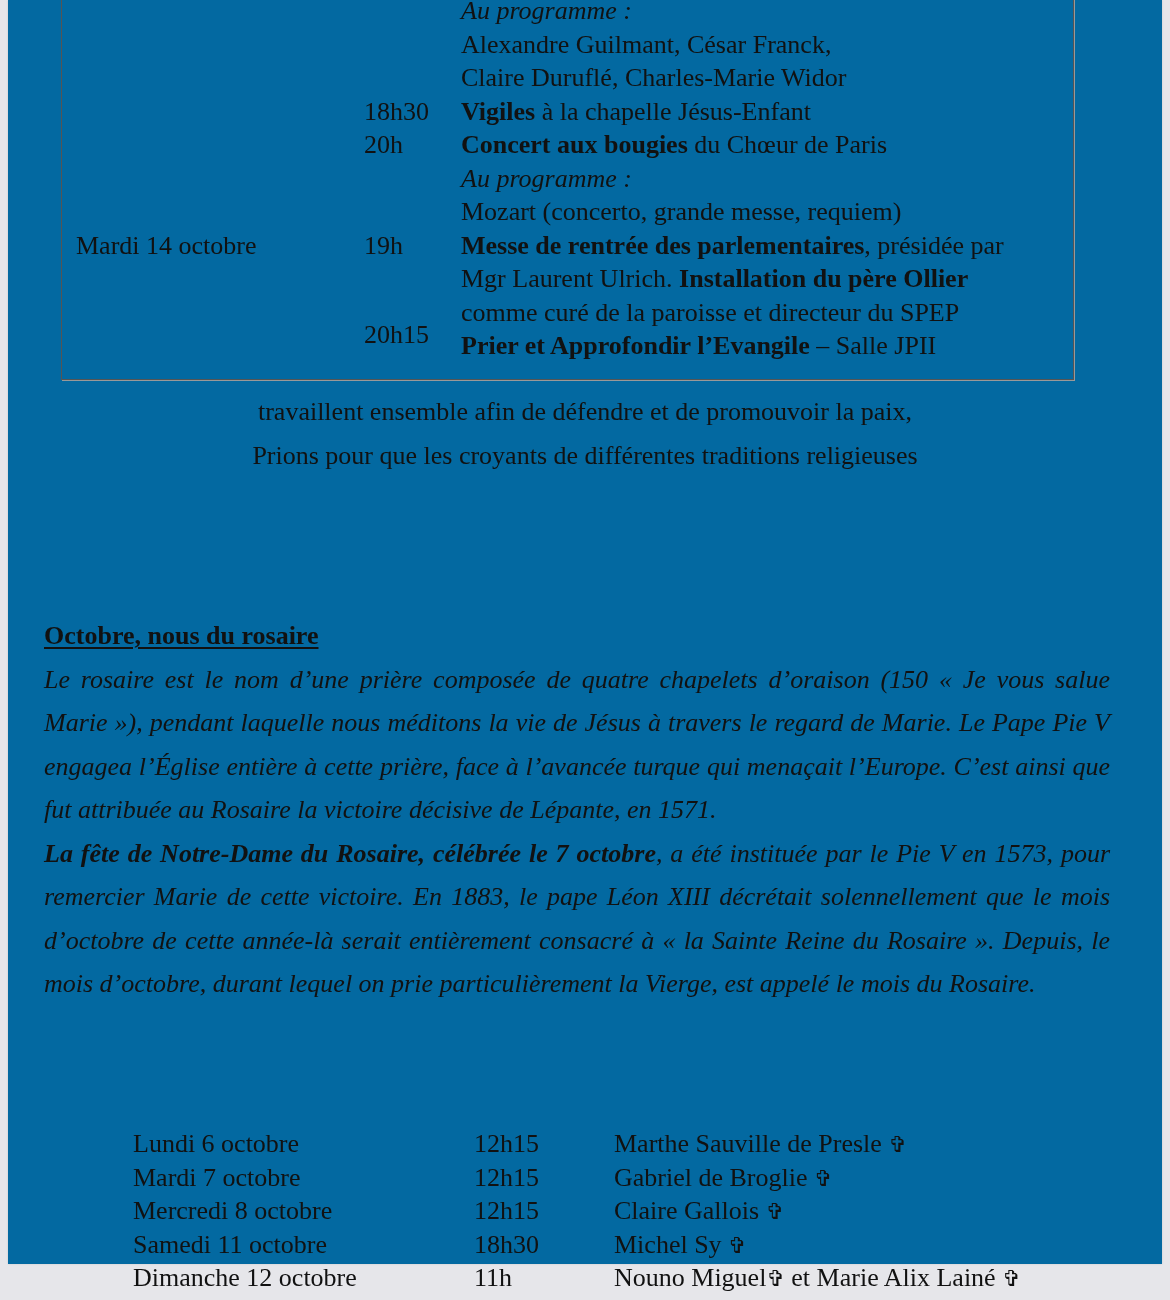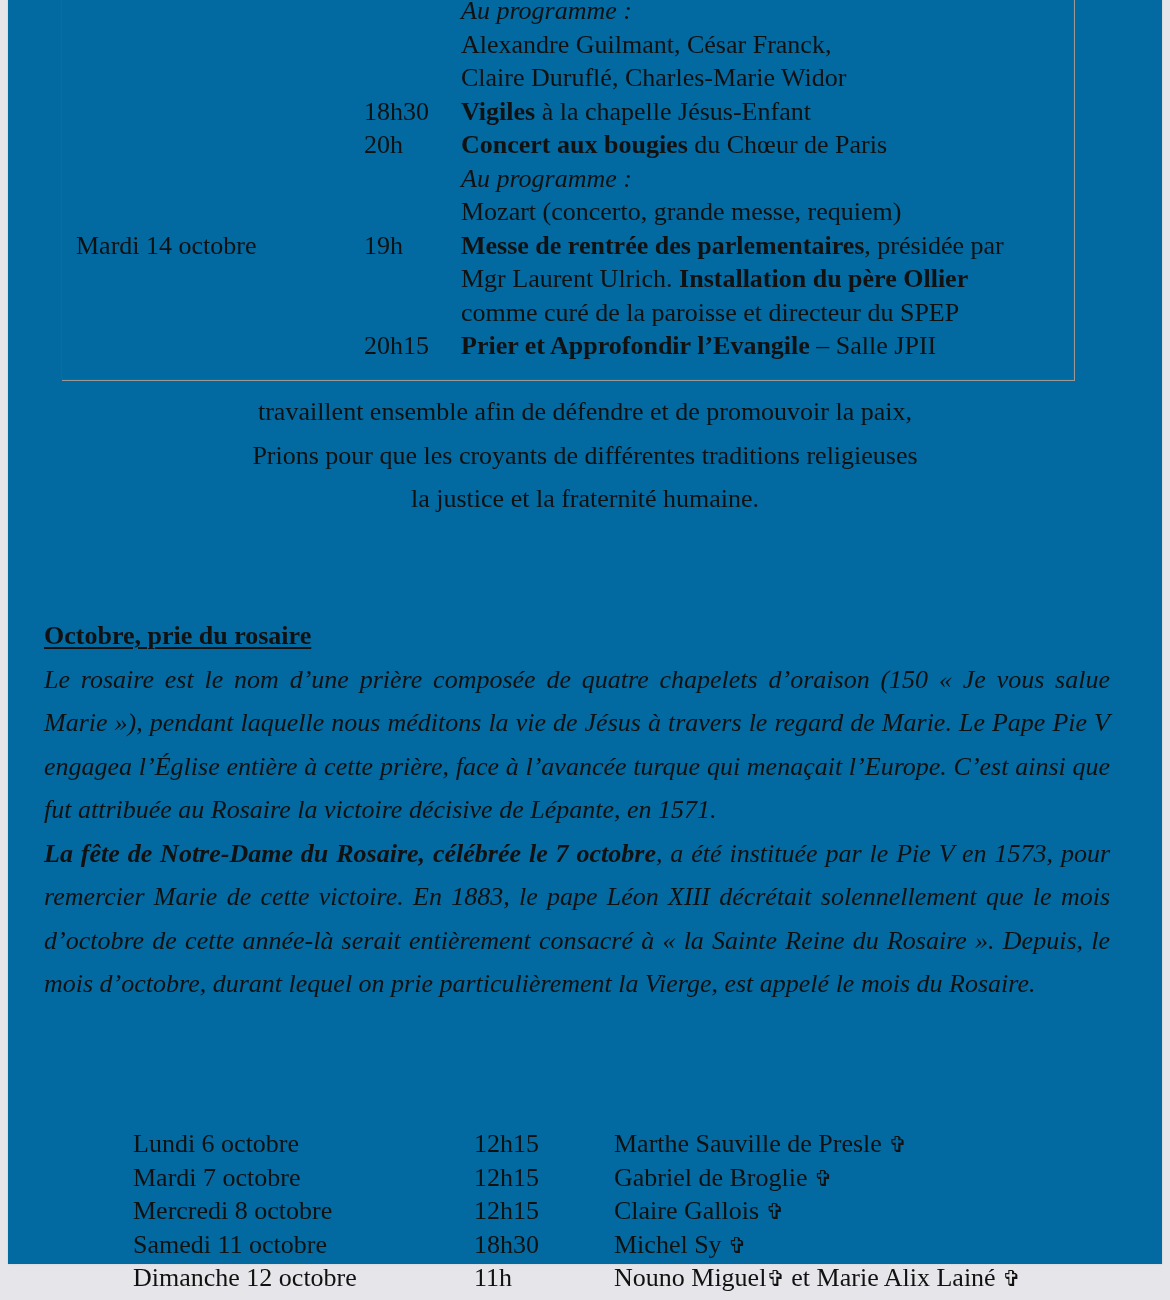--- a/index.html
+++ b/index.html
@@ -57,32 +57,31 @@
       <div class="row c-desc" style="top: 94.5px;"><span class="b">Vigiles</span><span> à la chapelle Jésus-Enfant</span></div>
       <div class="row c-time" style="top: 128px;">20h</div>
       <div class="row c-desc" style="top: 128px;"><span class="b">Concert aux bougies</span><span> du Chœur de Paris</span></div>
       <div class="row c-desc" style="top: 161.5px;"><span class="it">Au programme :</span></div>
       <div class="row c-desc" style="top: 195px;"><span>Mozart (concerto, grande messe, requiem)</span></div>
       <div class="row c-day" style="top: 228.5px;">Mardi 14 octobre</div>
       <div class="row c-time" style="top: 228.5px;">19h</div>
       <div class="row c-desc" style="top: 228.5px;"><span class="b">Messe de rentrée des parlementaires</span><span>, présidée par</span></div>
       <div class="row c-desc" style="top: 262px;"><span>Mgr Laurent Ulrich. </span><span class="b">Installation du père Ollier</span></div>
       <div class="row c-desc" style="top: 295.5px;"><span>comme curé de la paroisse et directeur du SPEP</span></div>
-      <div class="row c-time" style="top: 329px;">20h15</div>
+      <div class="row c-time" style="top: 318px;">20h15</div>
       <div class="row c-desc" style="top: 329px;"><span class="b">Prier et Approfondir l’Evangile</span><span> – Salle JPII</span></div>
     </div>
 
   <div class="center-block" style="top:390px;">
     <div>travaillent ensemble afin de défendre et de promouvoir la paix,</div>
     <div>Prions pour que les croyants de différentes traditions religieuses</div>
-    <div>la justice et la fraternité humaine.</div>
   </div>
 
   <div class="rosary" style="top:614px;">
-    <p class="title"><span class="heading-u">Octobre, prie du rosaire</span></p>
+    <p class="title"><span class="heading-u">Octobre, nous du rosaire</span></p>
     <p>Le rosaire est le nom d’une prière composée de quatre chapelets d’oraison (150 « Je vous salue Marie »), pendant laquelle nous méditons la vie de Jésus à travers le regard de Marie. Le Pape Pie V engagea l’Église entière à cette prière, face à l’avancée turque qui menaçait l’Europe. C’est ainsi que fut attribuée au Rosaire la victoire décisive de Lépante, en 1571.</p>
     <p><span class="b">La fête de Notre-Dame du Rosaire, célébrée le 7 octobre</span><span>, a été instituée par le Pie V en 1573, pour remercier Marie de cette victoire. En 1883, le pape Léon XIII décrétait solennellement que le mois d’octobre de cette année-là serait entièrement consacré à « la Sainte Reine du Rosaire ». Depuis, le mois d’octobre, durant lequel on prie particulièrement la Vierge, est appelé le mois du Rosaire.</span></p>
   </div>
 
   <div id="mass-rows">
       <div class="mass-row m-day" style="top: 1127px;">Lundi 6 octobre</div>
       <div class="mass-row m-time" style="top: 1127px;">12h15</div>
       <div class="mass-row m-name" style="top: 1127px;"><span>Marthe Sauville de Presle </span><span class="cross">✞</span></div>
       <div class="mass-row m-day" style="top: 1160.5px;">Mardi 7 octobre</div>
       <div class="mass-row m-time" style="top: 1160.5px;">12h15</div>

